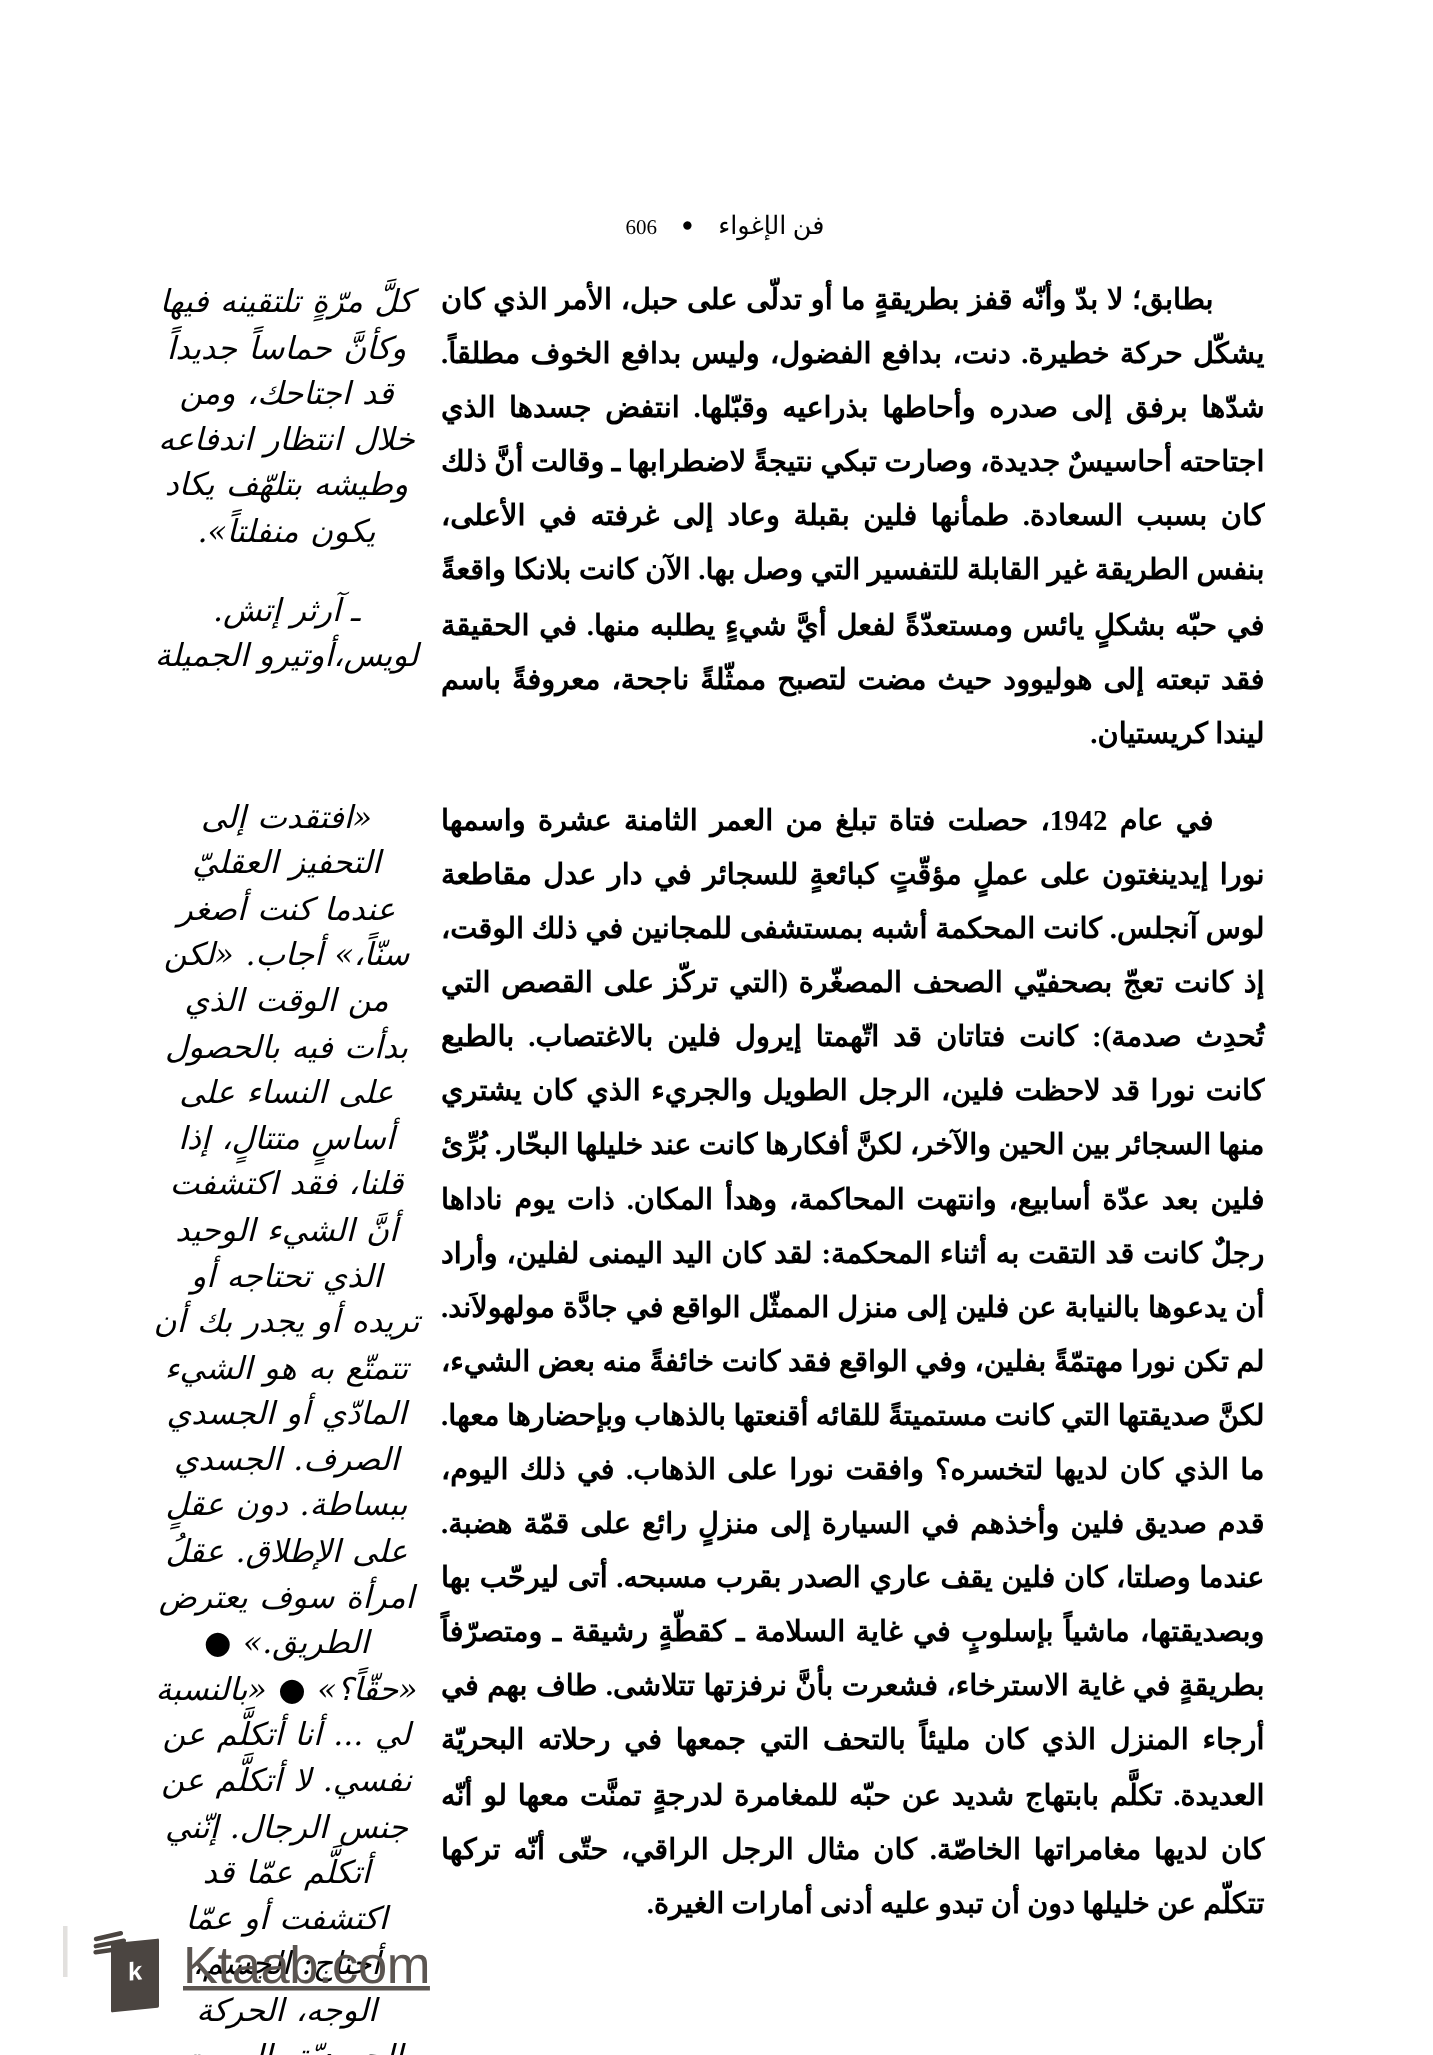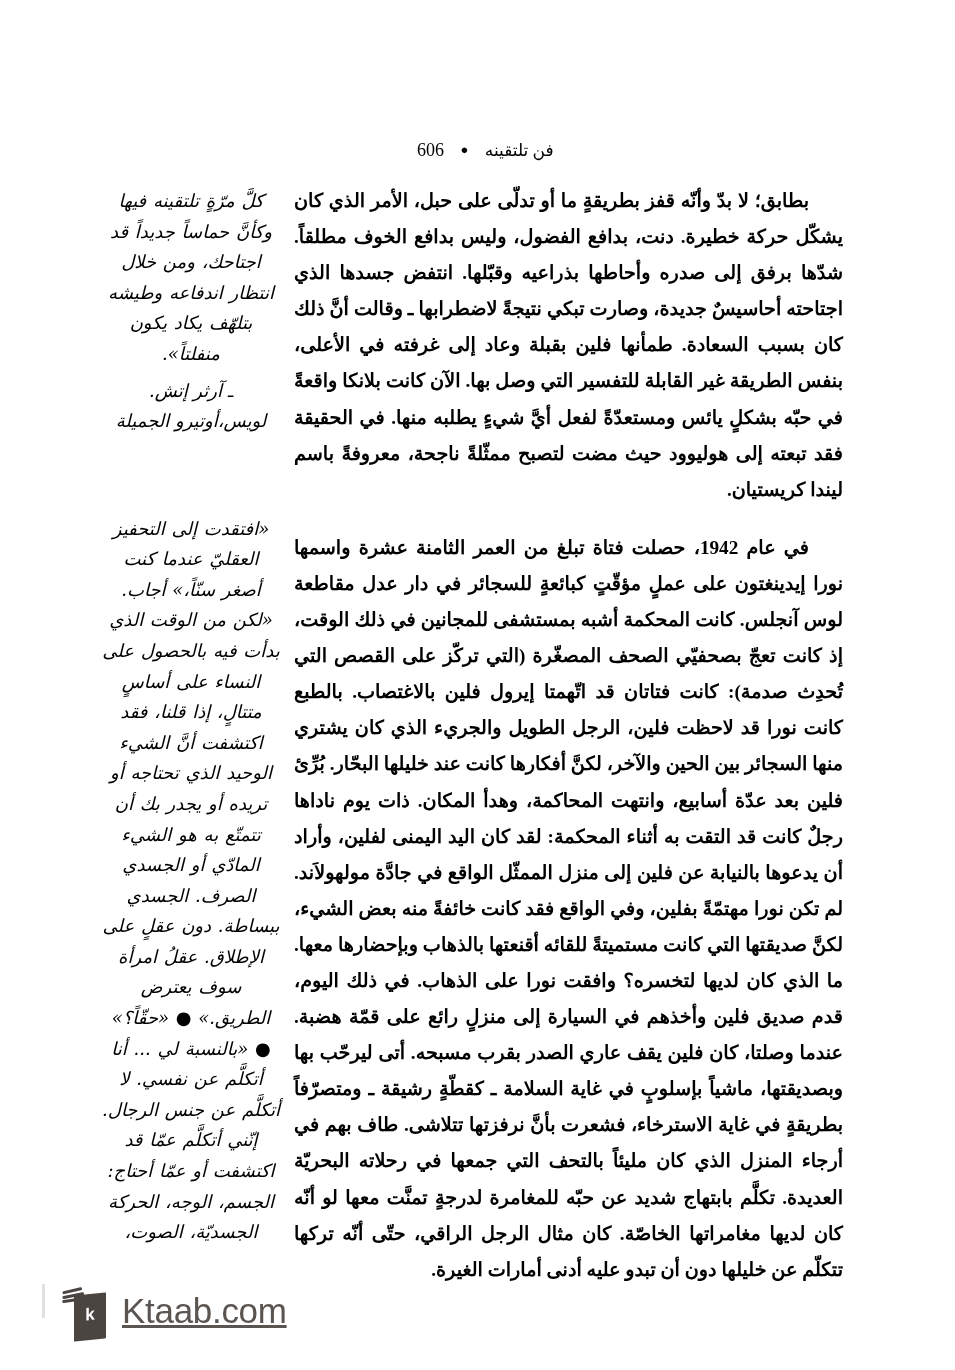--- a/index.html
+++ b/index.html
@@ -38,21 +38,21 @@
     direction: rtl;
   }
   .rh-title { font-size: 17px; }
   .rh-dot {
     display: inline-block;
     margin: 0 12px 0 12px;
     font-size: 13px;
     vertical-align: 2px;
   }
   .rh-num {
-    font-size: 18px;
+    font-size: 14px;
     font-family: "Liberation Serif", serif;
   }
 
   
   .content {
     position: absolute;
     top: 183px;
     right: 112px;
     left: 90px;
     height: 1060px;
@@ -67,21 +67,21 @@
     font-size: 19.2px;
     line-height: 36.1px;
     padding-left: 14px;
     box-sizing: border-box;
     font-weight: bold;
   }
   .margin-col {
     width: 178px;
     direction: rtl;
     text-align: center;
-    font-size: 18px;
+    font-size: 21px;
     line-height: 30.6px;
     font-family: "DejaVu Serif", "Liberation Serif", serif;
     font-style: italic;
     padding-top: 3px;
     box-sizing: border-box;
   }
 
   p.para {
     margin: 0 0 0 0;
     text-indent: 34px;
@@ -93,21 +93,21 @@
 
   
   .mnote {
     margin: 0;
     text-align: center;
     font-style: italic;
     word-spacing: 1px;
   }
   .mnote.quote-1 { margin-bottom: 0; }
   .mnote-attrib {
-    margin: 6px 0 0 0;
+    margin: 22px 0 0 0;
     text-align: center;
     font-style: italic;
     line-height: 30px;
   }
   .mnote.quote-2 { margin-top: 78px; }
 
   
   .watermark {
     position: absolute;
     left: 62px;
@@ -179,21 +179,21 @@
     background: #e2e0de;
   }
 </style>
 </head>
 <body>
 
 <div class="page">
 
   <div class="running-head">
     <span class="rh-inner">
-      <span class="rh-title">فن تلتقينه</span>
+      <span class="rh-title">فن الإغواء</span>
       <span class="rh-dot">●</span>
       <span class="rh-num">606</span>
     </span>
   </div>
 
   <div class="content">
 
     <div class="body-col">
       <p class="para">بطابق؛ لا بدّ وأنّه قفز بطريقةٍ ما أو تدلّى على حبل، الأمر الذي كان يشكّل حركة خطيرة. دنت، بدافع الفضول، وليس بدافع الخوف مطلقاً. شدّها برفق إلى صدره وأحاطها بذراعيه وقبّلها. انتفض جسدها الذي اجتاحته أحاسيسٌ جديدة، وصارت تبكي نتيجةً لاضطرابها ـ وقالت أنَّ ذلك كان بسبب السعادة. طمأنها فلين بقبلة وعاد إلى غرفته في الأعلى، بنفس الطريقة غير القابلة للتفسير التي وصل بها. الآن كانت بلانكا واقعةً في حبّه بشكلٍ يائس ومستعدّةً لفعل أيَّ شيءٍ يطلبه منها. في الحقيقة فقد تبعته إلى هوليوود حيث مضت لتصبح ممثّلةً ناجحة، معروفةً باسم ليندا كريستيان.</p>
       <p class="para">في عام 1942، حصلت فتاة تبلغ من العمر الثامنة عشرة واسمها نورا إيدينغتون على عملٍ مؤقّتٍ كبائعةٍ للسجائر في دار عدل مقاطعة لوس آنجلس. كانت المحكمة أشبه بمستشفى للمجانين في ذلك الوقت، إذ كانت تعجّ بصحفيّي الصحف المصغّرة (التي تركّز على القصص التي تُحدِث صدمة): كانت فتاتان قد اتّهمتا إيرول فلين بالاغتصاب. بالطبع كانت نورا قد لاحظت فلين، الرجل الطويل والجريء الذي كان يشتري منها السجائر بين الحين والآخر، لكنَّ أفكارها كانت عند خليلها البحّار. بُرِّئ فلين بعد عدّة أسابيع، وانتهت المحاكمة، وهدأ المكان. ذات يوم ناداها رجلٌ كانت قد التقت به أثناء المحكمة: لقد كان اليد اليمنى لفلين، وأراد أن يدعوها بالنيابة عن فلين إلى منزل الممثّل الواقع في جادَّة مولهولاَند. لم تكن نورا مهتمّةً بفلين، وفي الواقع فقد كانت خائفةً منه بعض الشيء، لكنَّ صديقتها التي كانت مستميتةً للقائه أقنعتها بالذهاب وبإحضارها معها. ما الذي كان لديها لتخسره؟ وافقت نورا على الذهاب. في ذلك اليوم، قدم صديق فلين وأخذهم في السيارة إلى منزلٍ رائع على قمّة هضبة. عندما وصلتا، كان فلين يقف عاري الصدر بقرب مسبحه. أتى ليرحّب بها وبصديقتها، ماشياً بإسلوبٍ في غاية السلامة ـ كقطّةٍ رشيقة ـ ومتصرّفاً بطريقةٍ في غاية الاسترخاء، فشعرت بأنَّ نرفزتها تتلاشى. طاف بهم في أرجاء المنزل الذي كان مليئاً بالتحف التي جمعها في رحلاته البحريّة العديدة. تكلَّم بابتهاج شديد عن حبّه للمغامرة لدرجةٍ تمنَّت معها لو أنّه كان لديها مغامراتها الخاصّة. كان مثال الرجل الراقي، حتّى أنّه تركها تتكلّم عن خليلها دون أن تبدو عليه أدنى أمارات الغيرة.</p>

